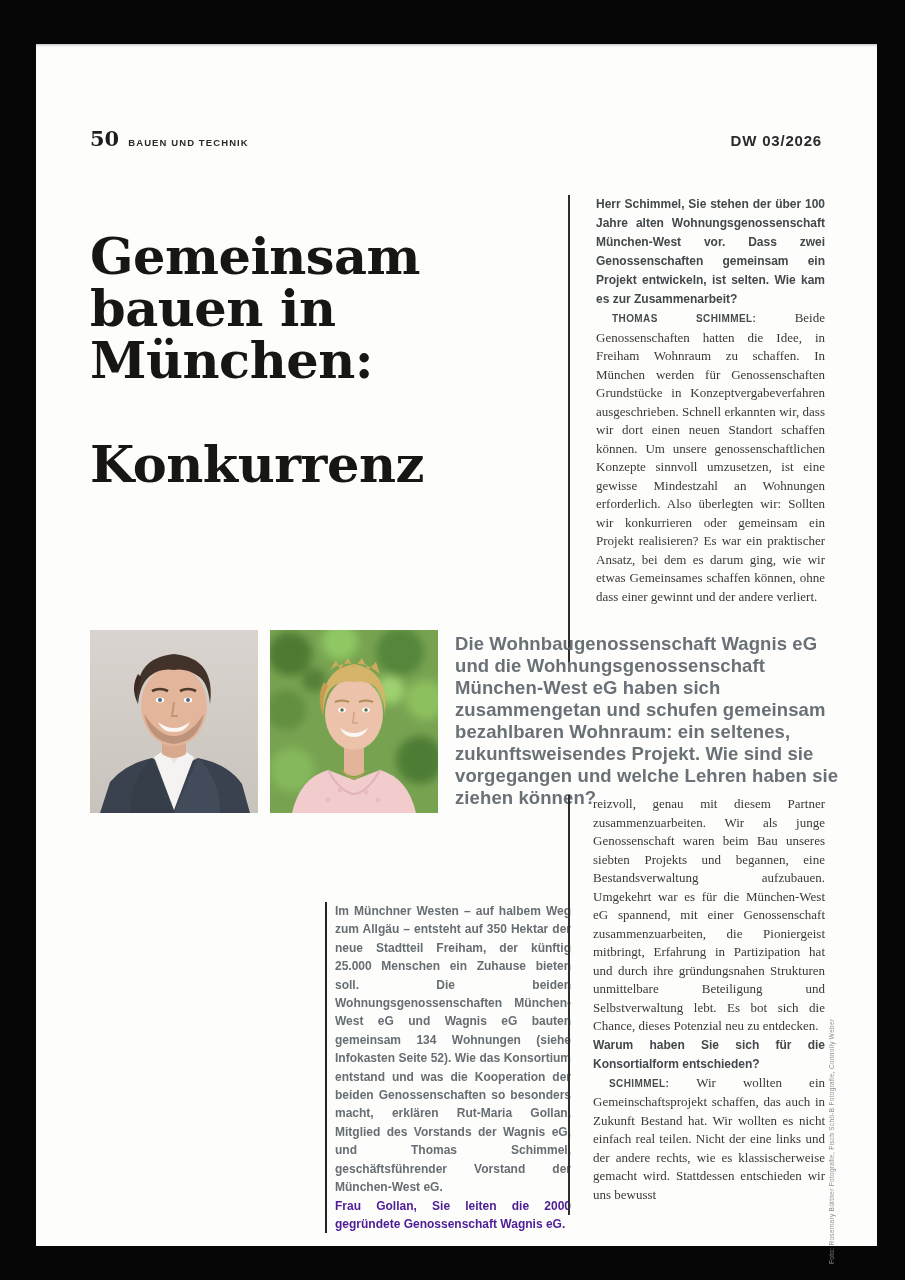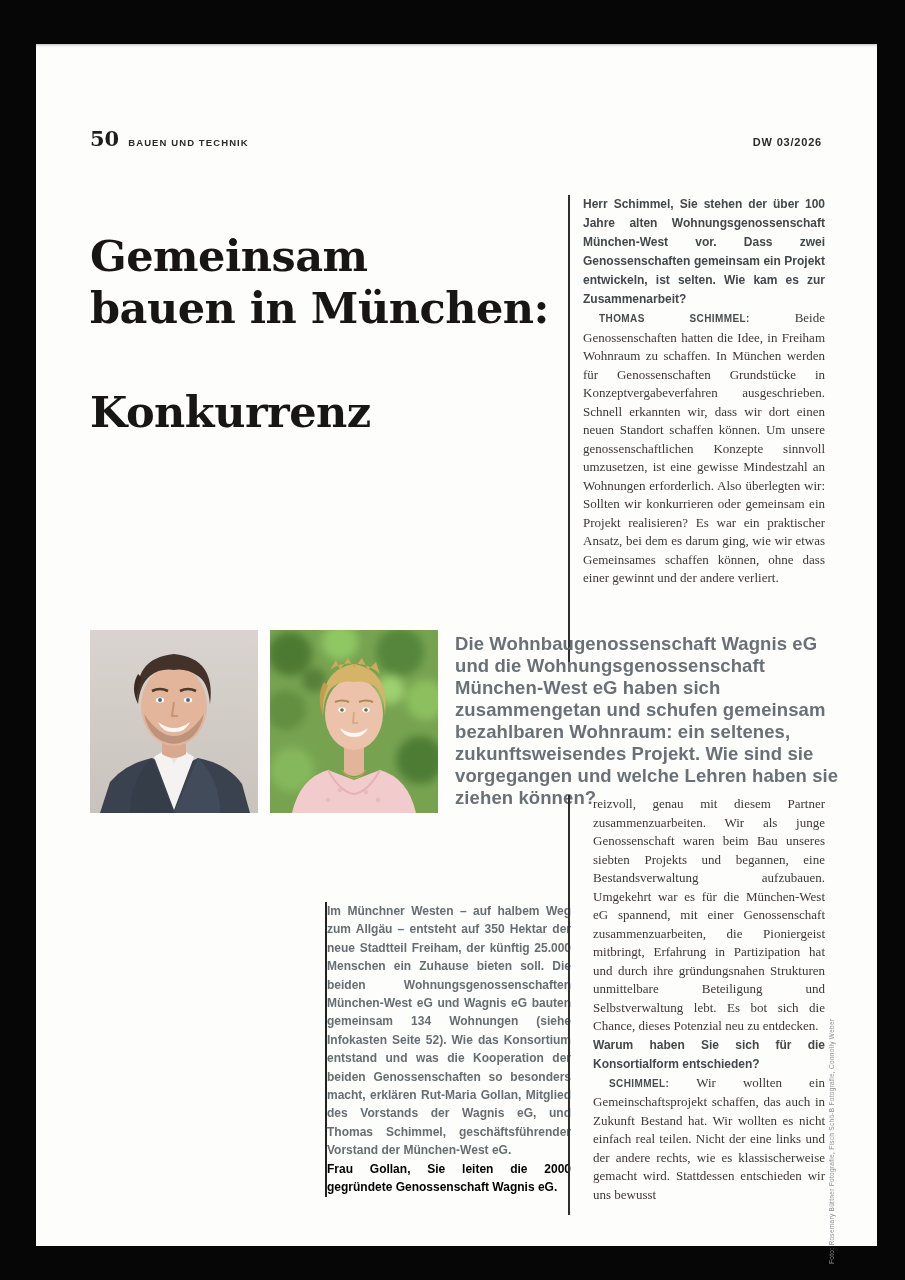--- a/index.html
+++ b/index.html
@@ -12,37 +12,37 @@
     box-shadow: inset 0 3px 3px -2px #b9b9b9;
   }
 
   
   .page-header {
     position:absolute; left:54px; top:82px; width:732px;
     display:flex; justify-content:space-between; align-items:baseline;
   }
   .page-number { font-family:"DejaVu Serif", serif; font-weight:bold; font-size:21px; color:#1d1d1d; }
   .section-title { font-size:9.5px; font-weight:bold; letter-spacing:1.1px; color:#2a2a2a; margin-left:9px; }
-  .issue-label { font-size:11px; font-weight:bold; letter-spacing:0.8px; color:#2a2a2a; }
+  .issue-label { font-size:15px; font-weight:bold; letter-spacing:0.8px; color:#2a2a2a; }
 
   
   .kicker {
     position:absolute; left:54px; top:150px; width:470px;
     font-size:10px; font-weight:bold; letter-spacing:1.6px; color:#2ca88e;
   }
   .headline {
     position:absolute; left:54px; top:186px; width:486px;
-    font-family:"DejaVu Serif", serif; font-weight:bold; font-size:43px;
+    font-family:"DejaVu Serif", serif; font-weight:bold; font-size:51px;
     line-height:52px; color:#181614; letter-spacing:-0.5px;
   }
 
   
   .col-right-top {
     position:absolute; left:532px; top:151px; width:257px; height:470px;
-    border-left:2px solid #2e2e2e; padding-left:13px; overflow:hidden;
+    border-left:2px solid #2e2e2e; padding-left:26px; overflow:hidden;
   }
   .q {
     font-size:12px; line-height:19px; font-weight:bold; color:#43484b;
     text-align:justify;
   }
   .serif-p {
     font-family:"Liberation Serif", serif; font-size:13px; line-height:18.5px;
     color:#3c3835; text-align:justify;
   }
   .serif-p.indent { text-indent:16px; }
@@ -60,28 +60,28 @@
   
   .standfirst {
     position:absolute; left:419px; top:589px; width:396px;
     font-size:18.5px; line-height:22px; font-weight:bold; color:#6a7176;
     letter-spacing:0.1px;
   }
 
   
   .col-left-bottom {
     position:absolute; left:289px; top:858px; width:246px;
-    border-left:2px solid #222; padding-left:0;
+    border-left:2px solid #222; padding-left:8px;
   }
   .intro-text {
     font-size:12px; line-height:18.4px; font-weight:bold; color:#676e72;
     text-align:justify;
   }
   .intro-question {
-    font-size:12px; line-height:18.4px; font-weight:bold; color:#000000;
+    font-size:12px; line-height:18.4px; font-weight:bold; color:#4c1d95;
     text-align:justify;
   }
 
   
   .col-right-bottom {
     position:absolute; left:532px; top:751px; width:257px; height:420px;
     border-left:2px solid #2e2e2e; padding-left:23px; overflow:hidden;
   }
 
   

